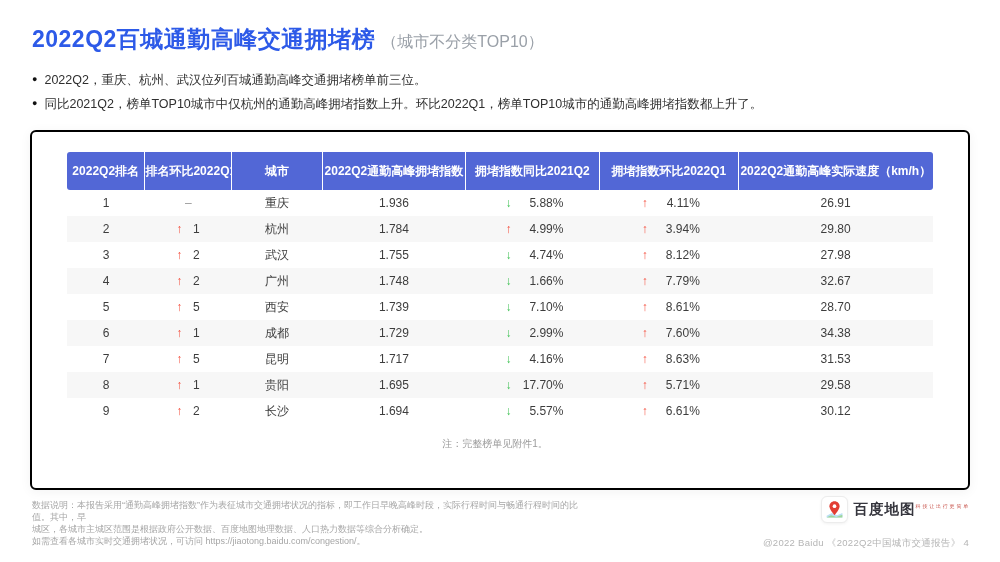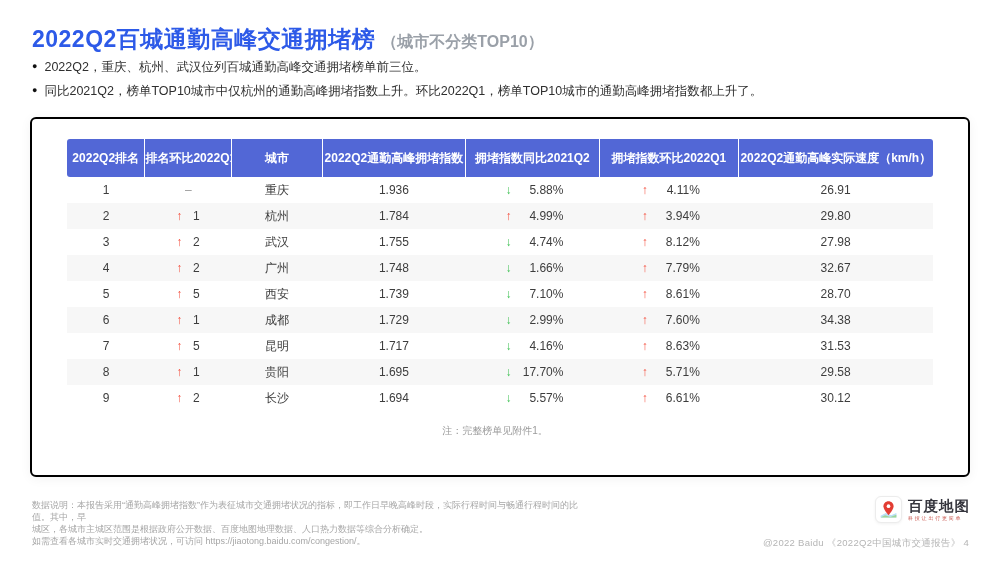--- a/index.html
+++ b/index.html
@@ -6,22 +6,22 @@
   html,body { width:1000px; height:562px; }
   body {
     position:relative;
     background:#ffffff;
     font-family:"Liberation Sans","DejaVu Sans",sans-serif;
     overflow:hidden;
   }
   .header-sec { padding:24px 32px 0 32px; }
   .page-title-line { white-space:nowrap; }
   .page-title { font-size:23px; font-weight:bold; color:#2D5AE8; letter-spacing:0.5px; }
-  .title-suffix { font-size:16px; color:#9AA0A8; margin-left:6px; font-weight:700; }
-  .bullets { }
+  .title-suffix { font-size:16px; color:#9AA0A8; margin-left:6px; font-weight:400; }
+  .bullets { margin-top:13px; }
   .bullet-line { font-size:12.5px; color:#2F2F2F; line-height:23px; white-space:nowrap; }
   .bullet-dot { font-size:9px; vertical-align:1.5px; margin-right:7px; color:#111; }
 
   .card {
     margin:15px 30px 0 30px;
     height:360px;
     background:#fff;
     border:2px solid #000000;
     border-radius:6px;
     box-shadow:0 2px 12px rgba(0,0,0,0.05);
@@ -64,21 +64,21 @@
     font-size:9px; color:#A6A6A6; line-height:12px;
   }
   .logo-wrap { position:absolute; right:30px; top:496px; display:flex; align-items:center; }
   .logo-icon {
     width:27px; height:27px; border-radius:6px;
     border:1px solid #ECECEC; background:#fff;
     display:flex; align-items:center; justify-content:center;
     margin-right:6px;
     box-shadow:0 1px 3px rgba(0,0,0,0.06);
   }
-  .logo-texts { display:flex; flex-direction:column; }
+  .logo-texts { display:flex; flex-direction:row; }
   .logo-name { font-size:14.5px; font-weight:bold; color:#36363E; line-height:15px; letter-spacing:1px; }
   .logo-tagline { font-size:5px; color:#C9564E; letter-spacing:1.8px; margin-top:1px; }
   .copyright { position:absolute; right:31px; top:537px; font-size:9.5px; color:#B5B5B5; letter-spacing:0.3px; }
 </style>
 </head>
 <body>
 
 <div class="header-sec">
   <div class="page-title-line">
     <span class="page-title">2022Q2百城通勤高峰交通拥堵榜</span><span class="title-suffix">（城市不分类TOP10）</span>

